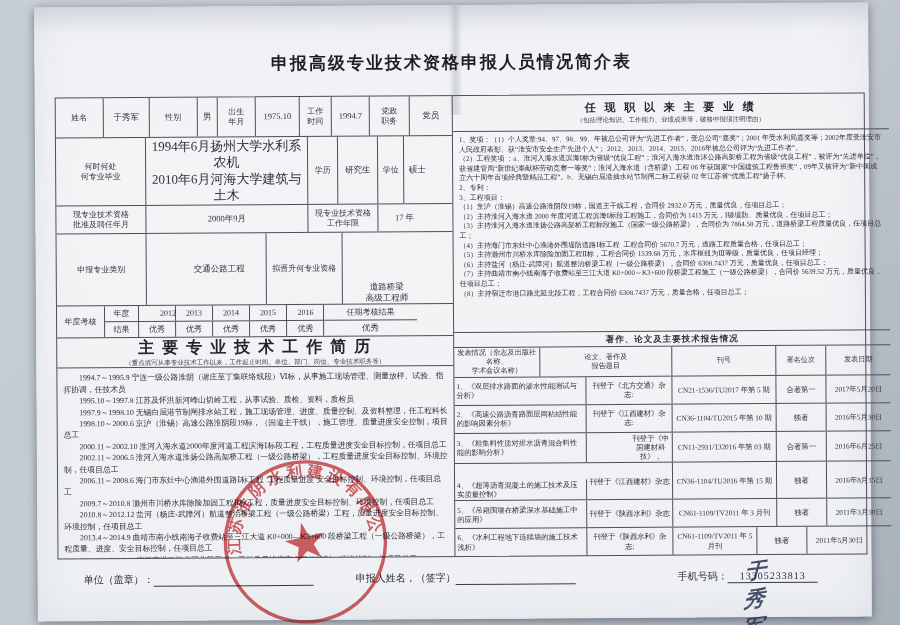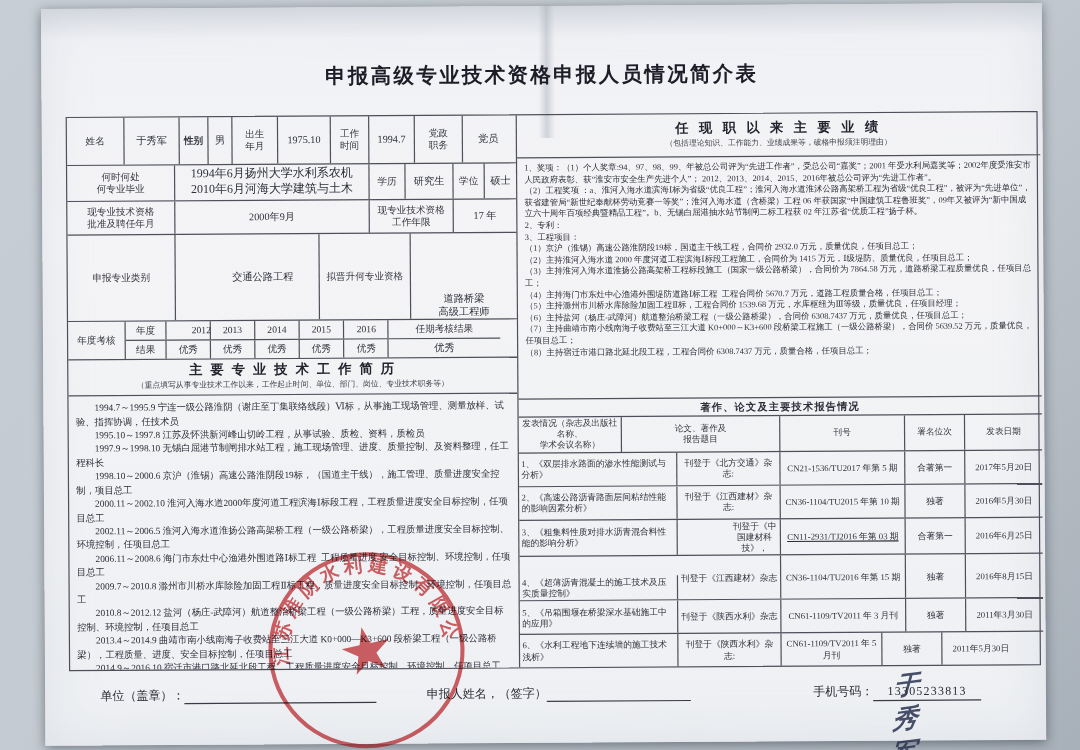--- a/index.html
+++ b/index.html
@@ -34,21 +34,21 @@
   .r{display:flex;border-bottom:1px solid #4e4f5a;}
   .c{border-right:1px solid #4e4f5a;display:flex;align-items:center;justify-content:center;
      text-align:center;padding:1px 2px;white-space:pre-line;flex-shrink:0;}
   .c.last{border-right:none;}
   .lab{color:#35363f;}
   .val{font-size:8.5px;}
   .bigtext{white-space:pre-wrap;padding:4px 6px;overflow:hidden;text-align:left;
      color:#2c2d38;}
   .secHead{display:flex;flex-direction:column;align-items:center;justify-content:center;
      border-bottom:1px solid #4e4f5a;}
-  .secTitle{font-weight:bold;font-size:11px;letter-spacing:2px;color:#23242e;}
+  .secTitle{font-weight:bold;font-size:16px;letter-spacing:2px;color:#23242e;}
   .secSub{font-size:6.5px;color:#41424c;margin-top:1px;}
   .pubHead{border-bottom:1px solid #4e4f5a;display:flex;align-items:center;justify-content:center;
      font-weight:bold;font-size:8.5px;letter-spacing:1px;flex:0 0 16px;}
   .pubGrid{flex:1;display:flex;flex-direction:column;}
   .pubRow{display:flex;flex:1;border-bottom:1px solid #4e4f5a;}
   .pubRow.lastRow{border-bottom:none;}
   .pubRow .c{font-size:7.3px;}
   .pubRow .title-c{justify-content:flex-start;text-align:left;}
   .pubHdrRow{display:flex;flex:0 0 30px;border-bottom:1px solid #4e4f5a;}
   .pubHdrRow .c{font-size:7.2px;}
@@ -60,39 +60,39 @@
     letter-spacing:-2px;opacity:.85;
   }
   .phone{position:absolute;left:640px;top:0;}
   .phone .num{border-bottom:1px solid #3a3b45;padding:0 12px 1px 12px;font-size:10px;letter-spacing:1px;}
   .unit{position:absolute;left:46px;top:0;}
   .applicant{position:absolute;left:318px;top:0;}
   .stamp{position:absolute;left:182px;top:450px;width:172px;height:172px;
      opacity:.78;mix-blend-mode:multiply;transform:rotate(-12deg);pointer-events:none;}
   .achText{flex:1;font-size:7px;line-height:9.6px;}
   .resumeText{flex:1;font-size:7.8px;line-height:11.4px;}
-  .eduVal{font-size:10px;}
+  .eduVal{font-size:13px;}
 </style>
 </head>
 <body>
 
 <div class="paper">
   <div class="crease"></div>
   <div class="crease2"></div>
 
   <div class="ftitle">申报高级专业技术资格申报人员情况简介表</div>
 
   <div class="tbl">
 
     <div class="colL">
 
       <div class="r" style="flex:0 0 40px;">
         <div class="c lab" style="width:48px;">姓名</div>
         <div class="c val" style="width:46px;">于秀军</div>
-        <div class="c lab" style="width:24px;font-weight:bold;">性别</div>
+        <div class="c lab" style="width:48px;">性别</div>
         <div class="c val" style="width:20px;">男</div>
         <div class="c lab" style="width:38px;">出生
 年月</div>
         <div class="c val" style="width:44px;">1975.10</div>
         <div class="c lab" style="width:32px;">工作
 时间</div>
         <div class="c val" style="width:38px;">1994.7</div>
         <div class="c lab" style="width:40px;">党政
 职务</div>
         <div class="c val last" style="width:42px;">党员</div>
@@ -213,21 +213,21 @@
         <div class="pubRow">
           <div class="c title-c" style="width:132px;">2、《高速公路沥青路面层间粘结性能的影响因素分析》</div>
           <div class="c" style="width:86px;">刊登于《江西建材》杂志:</div>
           <div class="c" style="width:104px;">CN36-1104/TU2015 年第 10 期</div>
           <div class="c" style="width:50px;">独著</div>
           <div class="c last" style="width:64px;">2016年5月30日</div>
         </div>
         <div class="pubRow">
           <div class="c title-c" style="width:132px;">3、《粗集料性质对排水沥青混合料性能的影响分析》</div>
           <div class="c" style="width:86px;padding-left:45px;">刊登于《中国建材科技》，</div>
-          <div class="c" style="width:104px;text-decoration:underline;">CN11-2931/TJ2016 年第 03 期</div>
+          <div class="c" style="width:104px;">CN11-2931/TJ2016 年第 03 期</div>
           <div class="c" style="width:50px;">合著第一</div>
           <div class="c last" style="width:64px;">2016年6月25日</div>
         </div>
         <div class="pubRow">
           <div class="c title-c" style="width:132px;margin-top:16px;">4、《超薄沥青混凝土的施工技术及压实质量控制》</div>
           <div class="c" style="width:86px;">刊登于《江西建材》杂志</div>
           <div class="c" style="width:104px;">CN36-1104/TU2016 年第 15 期</div>
           <div class="c" style="width:50px;">独著</div>
           <div class="c last" style="width:64px;">2016年8月15日</div>
         </div>

